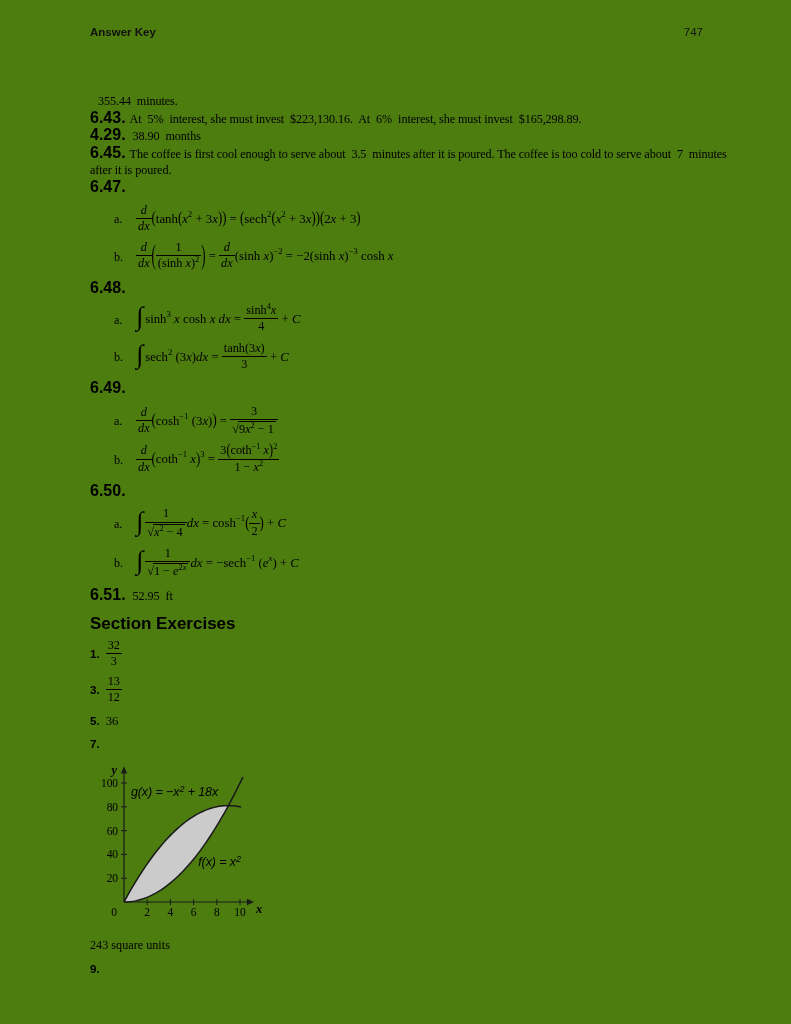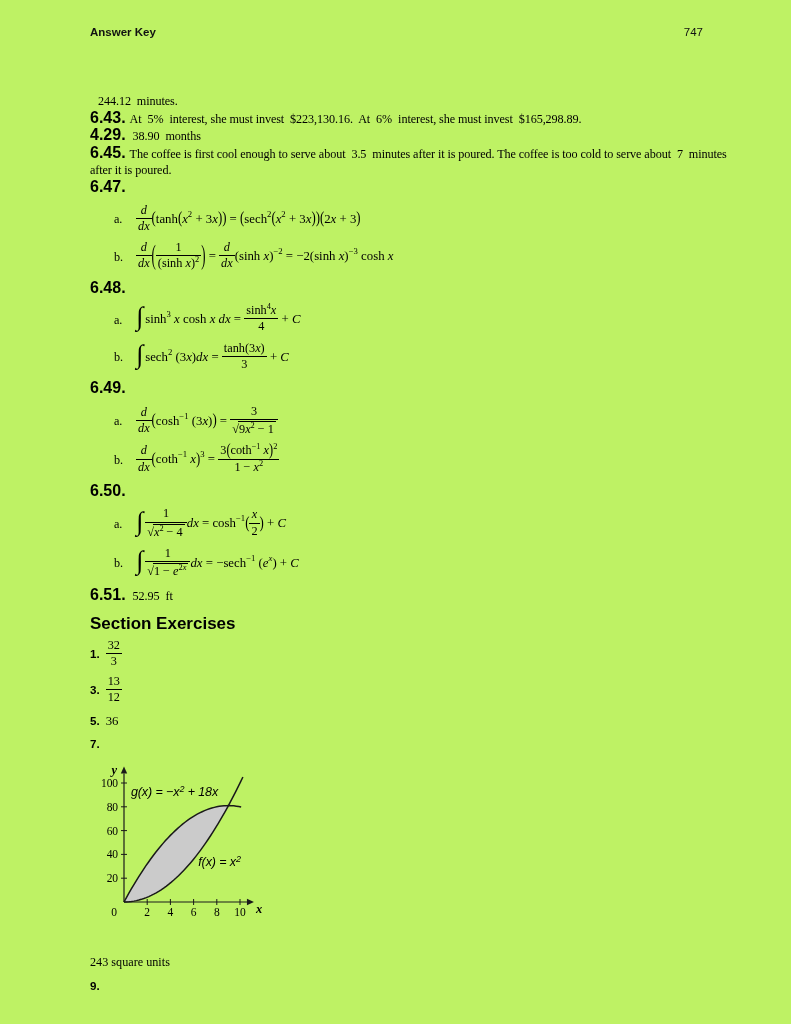--- a/index.html
+++ b/index.html
@@ -1,16 +1,16 @@
 <!DOCTYPE html>
 <html><head>
 <meta charset="utf-8">
 <style>
   html,body{margin:0;padding:0;background:#ffffff;}
-  .page{position:relative;width:791px;height:1024px;background:#bef264;color:#000;
+  .page{position:relative;width:791px;height:1024px;background:#4d7c0f;color:#000;
         font-family:"Liberation Serif",serif;overflow:hidden;}
   .hdr{position:absolute;top:26px;left:90px;right:88px;display:flex;justify-content:space-between;
        font-family:"Liberation Sans",sans-serif;font-size:11.5px;color:#111;}
   .hdr .hl{font-weight:bold;}
   .main{position:absolute;top:93px;left:90px;width:660px;font-size:12.2px;
         line-height:16.6px;letter-spacing:-0.1px;}
   .ansline{margin:0;}
   .indent1{padding-left:5px;}
   .albl{font-family:"Liberation Sans",sans-serif;font-weight:bold;font-size:16px;
         letter-spacing:0;margin-right:4px;}
@@ -29,21 +29,21 @@
   sup{font-size:0.68em;line-height:0;}
   .sqrtsym{font-style:normal;}
   .rad{display:inline-block;border-top:1px solid #000;padding:1px 2px 0 1px;margin-left:-1px;text-align:right;}
   .sechead{font-family:"Liberation Sans",sans-serif;font-weight:bold;font-size:17px;
            letter-spacing:0;margin:11px 0 1px;}
   .sitem{display:flex;align-items:center;margin:7px 0;}
   .skey{font-family:"Liberation Sans",sans-serif;font-weight:bold;font-size:11.6px;
         letter-spacing:0;margin-right:6px;}
   .sval{font-size:12.8px;letter-spacing:0;}
   .fig{margin:6px 0 2px 8px;}
-  .caption{margin-top:20px;letter-spacing:0;}
+  .caption{margin-top:3px;letter-spacing:0;}
   
   svg text{font-family:"Liberation Serif",serif;font-size:11.5px;fill:#000;}
   .curve{fill:none;stroke:#1a1a1a;stroke-width:1.5;}
   .axis{stroke:#1a1a1a;stroke-width:1.2;}
   .arrow{fill:#1a1a1a;stroke:none;}
   .ticks line{stroke:#1a1a1a;stroke-width:1;}
   .axletter{font-style:italic;font-weight:bold;font-size:12.5px;}
   .funlabel{font-family:"Liberation Sans",sans-serif;font-style:italic;font-size:12.5px;}
 </style>
 </head>
@@ -52,21 +52,21 @@
 <div class="page">
 
   <div class="hdr">
     <span class="hl">Answer Key</span>
     <span>747</span>
   </div>
 
   <div class="main">
 
     <div class="ansline indent1">
-      <span><span class="mnum">244.12</span> minutes.</span>
+      <span><span class="mnum">355.44</span> minutes.</span>
     </div>
 
     <div class="ansline">
       <span class="albl">6.43.</span><span>At <span class="mnum">5%</span> interest, she must invest <span class="mnum">$223,130.16.</span> At <span class="mnum">6%</span> interest, she must invest <span class="mnum">$165,298.89.</span></span>
     </div>
 
     <div class="ansline">
       <span class="albl">4.29.</span><span><span class="mnum">38.90</span> months</span>
     </div>
 

